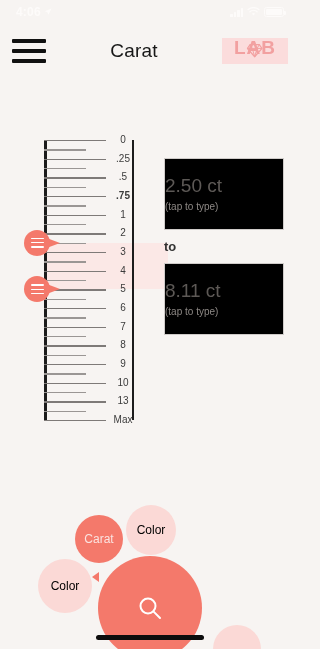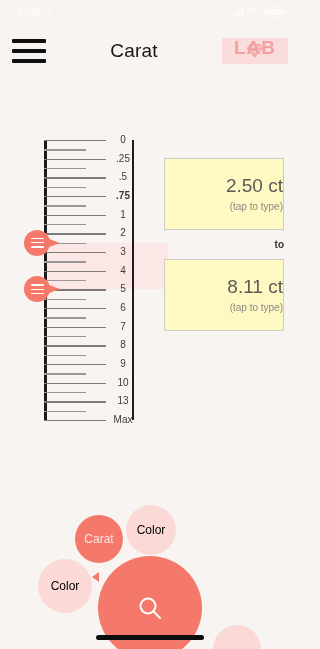--- a/index.html
+++ b/index.html
@@ -124,27 +124,27 @@
   .handle .pin-circle i {
     display: block; width: 13px; height: 1.6px; background: #fff; border-radius: 1px;
   }
 
   
   .inputs {
     position: absolute; left: 164px; top: 158px; width: 120px;
   }
   .ct-box {
     width: 120px; height: 72px; border: 1px solid #cfcbc9;
-    background: #fef9c3; display: flex; flex-direction: column;
-    align-items: flex-end; justify-content: center; cursor: pointer;
+    background: #000000; display: flex; flex-direction: column;
+    align-items: flex-start; justify-content: center; cursor: pointer;
   }
   .ct-value { font-size: 19px; color: #5d5956; line-height: 1.1; }
   .ct-hint { font-size: 10px; color: #8d8885; margin-top: 4px; }
   .to-label {
-    text-align: right; font-size: 10px; color: #333;
+    text-align: left; font-size: 13px; color: #333;
     padding: 9px 0; font-weight: bold;
   }
 
   
   .bubbles { position: absolute; left: 0; top: 0; width: 300px; height: 649px; }
   .bubble {
     position: absolute; border-radius: 50%;
     display: flex; align-items: center; justify-content: center;
     font-size: 12px; color: #000000; cursor: pointer;
     background: #fbd9d6;

